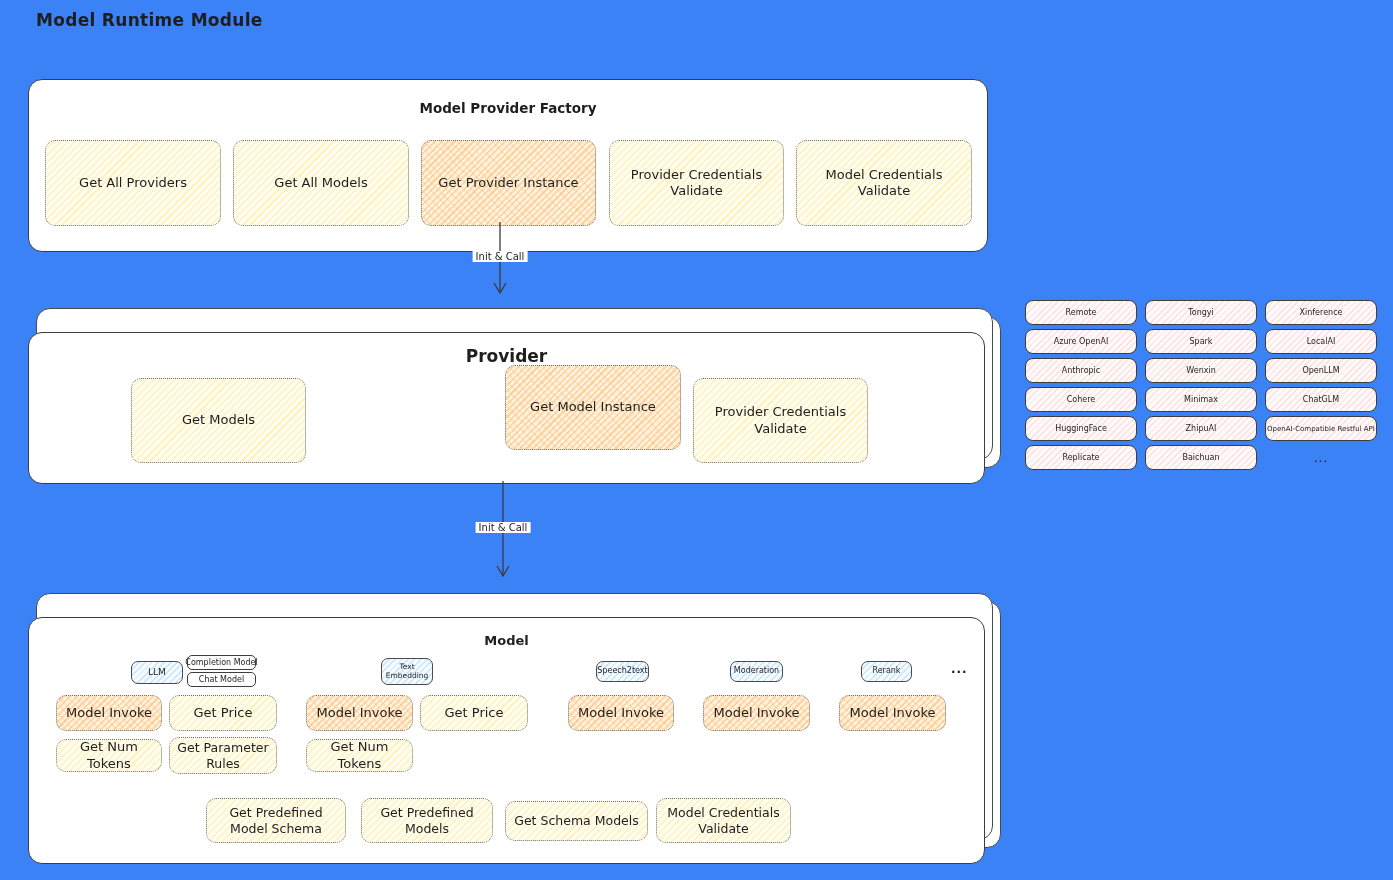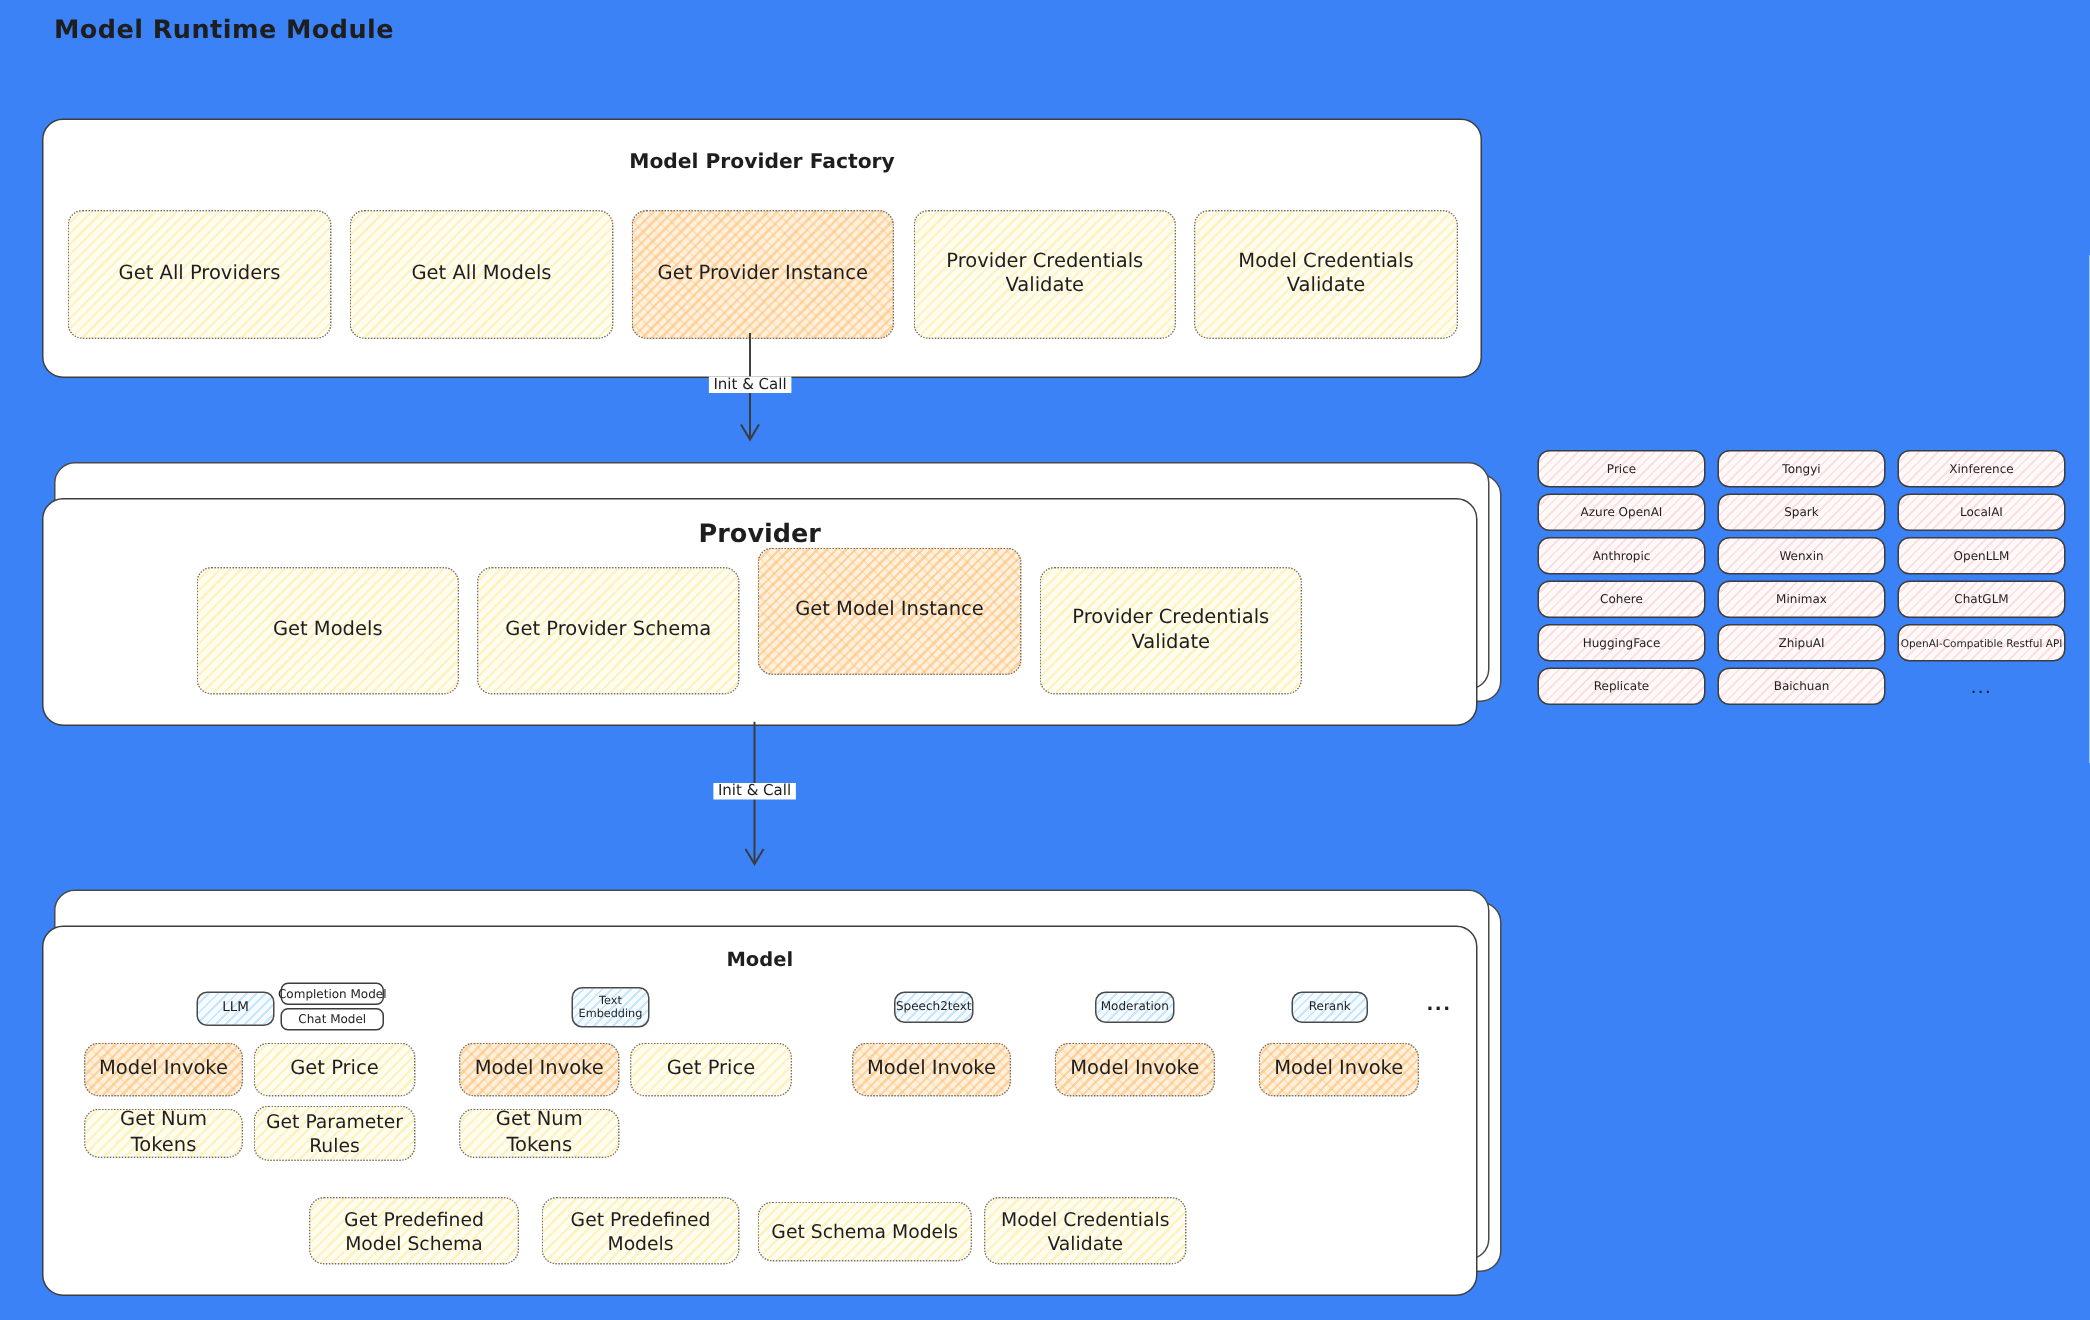--- a/index.html
+++ b/index.html
@@ -90,27 +90,26 @@
     <path d="M8 0 L8 70"></path>
     <path d="M2 61 L8 71 L14 61"></path>
   </svg>
   <div class="arrow-label" style="left:500px; top:251px;">Init &amp; Call</div>
 
   <div class="stack-layer" style="left:44px; top:316px; width:957px; height:152px;"></div>
   <div class="stack-layer" style="left:36px; top:308px; width:957px; height:152px;"></div>
   <div class="container" style="left:28px; top:300px; width:957px; height:152px;">
     <div class="container-title" style="top:13px; font-size:17px;">Provider</div>
     <div class="node h-yellow" style="left:102px; top:45px; width:175px; height:85px;">Get Models</div>
-    <div class="node h-yellow" style="left:289px; top:45px; width:175px; height:85px;">Get Provider Schema</div>
     <div class="node h-orange" style="left:476px; top:32px; width:176px; height:85px;">Get Model Instance</div>
     <div class="node h-yellow" style="left:664px; top:45px; width:175px; height:85px;">Provider Credentials Validate</div>
   </div>
 
   <div class="providers-grid">
-    <div class="chip h-pink">Price</div>
+    <div class="chip h-pink">Remote</div>
     <div class="chip h-pink">Tongyi</div>
     <div class="chip h-pink">Xinference</div>
     <div class="chip h-pink">Azure OpenAI</div>
     <div class="chip h-pink">Spark</div>
     <div class="chip h-pink">LocalAI</div>
     <div class="chip h-pink">Anthropic</div>
     <div class="chip h-pink">Wenxin</div>
     <div class="chip h-pink">OpenLLM</div>
     <div class="chip h-pink">Cohere</div>
     <div class="chip h-pink">Minimax</div>

